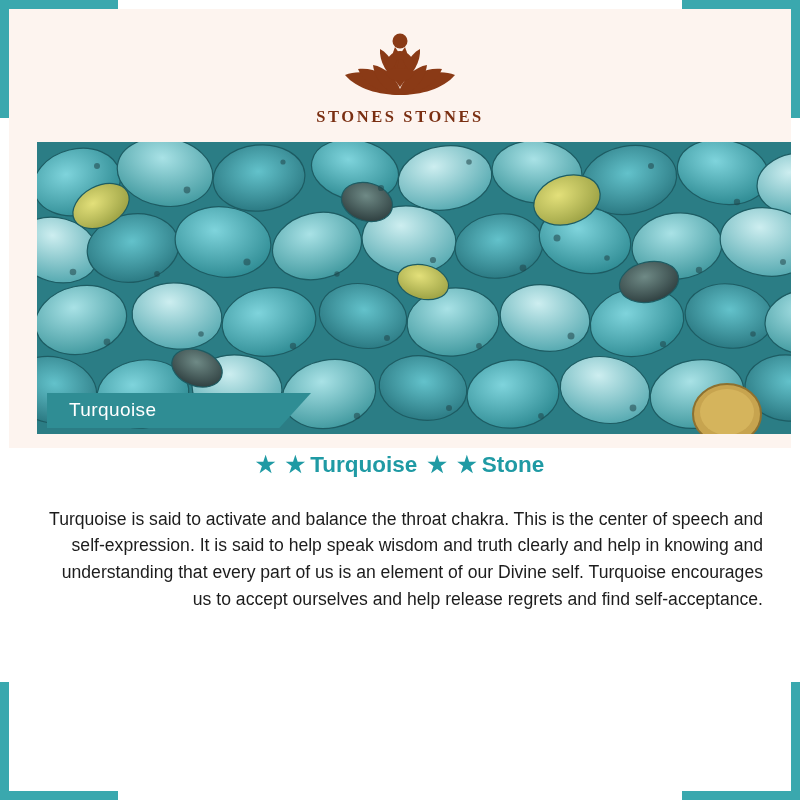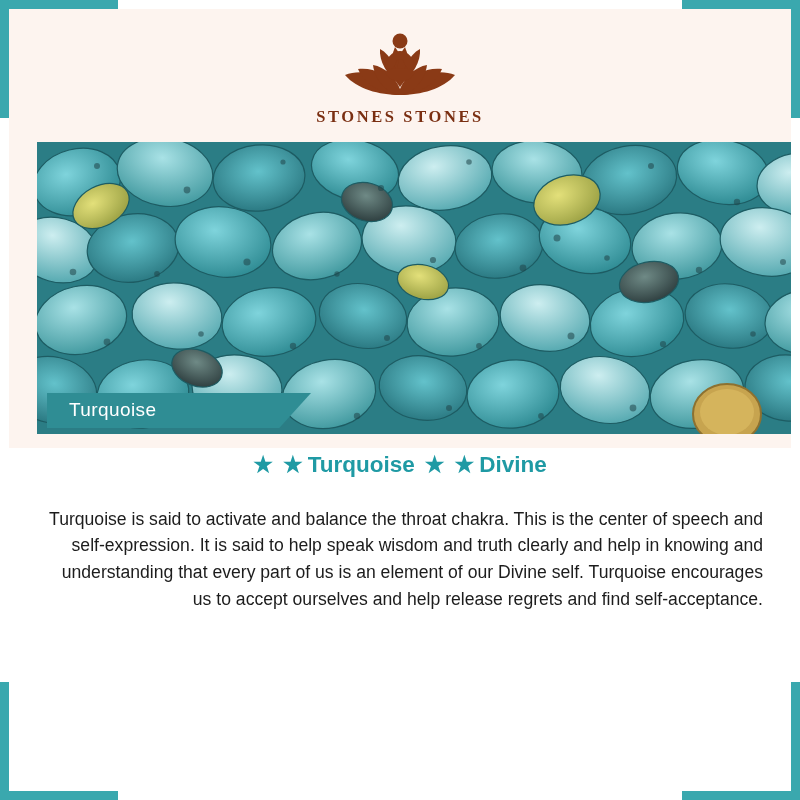--- a/index.html
+++ b/index.html
@@ -359,21 +359,21 @@
         </div>
         <div class="benefit">
           <span class="star">★</span>
           <span>Turquoise</span>
         </div>
         <div class="benefit">
           <span class="star">★</span>
         </div>
         <div class="benefit">
           <span class="star">★</span>
-          <span>Divine</span>
+          <span>Stone</span>
         </div>
       </div>
 
       <div class="desc-wrap">
         <p class="desc">Turquoise is said to activate and balance the throat chakra. This is the center of speech and self-expression. It is said to help speak wisdom and truth clearly and help in knowing and understanding that every part of us is an element of our Divine self. Turquoise encourages us to accept ourselves and help release regrets and find self-acceptance.</p>
       </div>
 
     </div>
   </div>
 </div>

